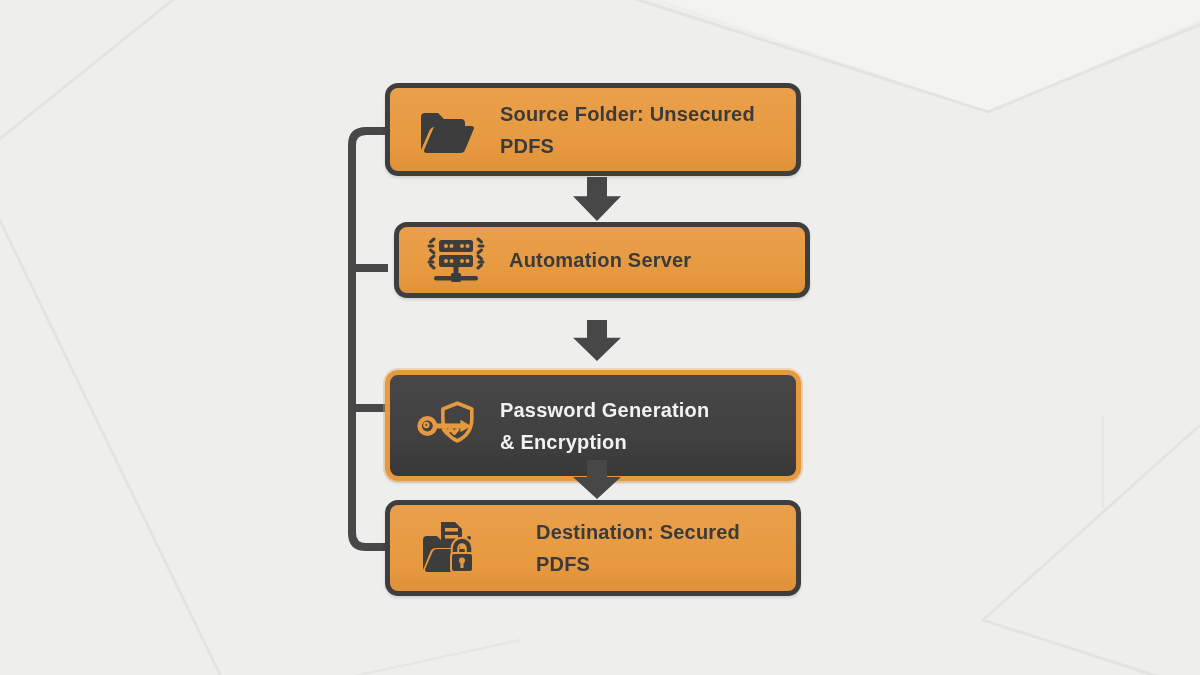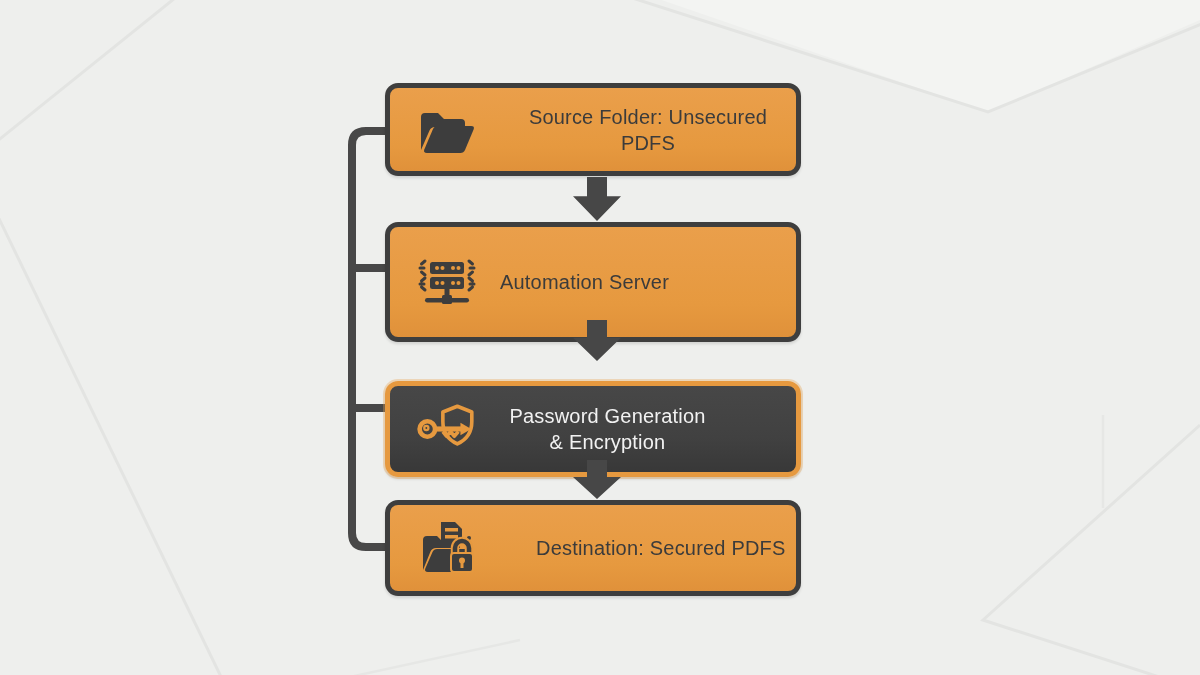--- a/index.html
+++ b/index.html
@@ -28,25 +28,24 @@
     background:linear-gradient(180deg,#474747 0%,#414141 60%,#383838 100%);
     box-shadow:0 0 0 2px rgba(232,166,86,0.35), 0 2px 3px rgba(0,0,0,0.15);
   }
   .node-icon{
     width:82px;height:62px;
     display:flex;align-items:center;justify-content:center;
     flex:0 0 82px;
   }
   .node-label{
     margin-left:12px;
-    font-size:20px;font-weight:normal;
+    font-size:20px;font-weight:bold;
     color:#3b3b3b;
     letter-spacing:0.2px;
-    line-height:26px;
-    text-align:center;
+    line-height:32px;
   }
   .node-dark .node-label{color:#f2f2f2;max-width:215px;}
   .arrow{
     position:absolute;left:571px;width:52px;
   }
 </style>
 </head>
 <body>
 
 <div class="canvas">
@@ -72,21 +71,21 @@
         <path d="M12 52 q-4 0-2.7-3.4 L18 28 q1.3-3 4.6-3 H56 q4 0 2.6 3.4 L50 49 q-1.3 3-4.6 3 Z" fill="#3d3d3d"></path>
       </svg>
     </span>
     <span class="node-label">Source Folder: Unsecured PDFS</span>
   </div>
 
   <svg class="arrow" style="top:177px;height:44px;" viewBox="0 0 52 46" preserveAspectRatio="none">
     <path d="M16 0 H36 V20 H50 L26 46 L2 20 H16 Z" fill="#474747"></path>
   </svg>
 
-  <div class="node" style="top:222px;height:120px;">
+  <div class="node" style="top:222px;height:76px;margin-left:9px;">
     <span class="node-icon">
       <svg width="66" height="58" viewBox="0 0 64 58">
         <g fill="#3d3d3d">
           <rect x="15" y="9" width="34" height="12" rx="2.5"></rect>
           <rect x="15" y="24" width="34" height="12" rx="2.5"></rect>
           <rect x="29.5" y="36" width="5" height="9"></rect>
           <rect x="27" y="42" width="10" height="9" rx="1.5"></rect>
           <rect x="10" y="45" width="44" height="4.5" rx="2.2"></rect>
         </g>
         <g fill="#e6993f">
@@ -107,21 +106,21 @@
         </g>
       </svg>
     </span>
     <span class="node-label">Automation Server</span>
   </div>
 
   <svg class="arrow" style="top:320px;height:41px;" viewBox="0 0 52 46" preserveAspectRatio="none">
     <path d="M16 0 H36 V20 H50 L26 46 L2 20 H16 Z" fill="#474747"></path>
   </svg>
 
-  <div class="node node-dark" style="top:381px;height:96px;">
+  <div class="node node-dark" style="top:370px;height:111px;">
     <span class="node-icon">
       <svg width="70" height="62" viewBox="0 0 64 60">
         <path d="M42 8 L56 13.5 V23 C56 34 50.5 40.5 42 44.5 C33.5 40.5 28 34 28 23 V13.5 Z" fill="none" stroke="#e6993f" stroke-width="3.5" stroke-linejoin="round"></path>
         <circle cx="13" cy="30" r="7.5" fill="none" stroke="#e6993f" stroke-width="4.5"></circle>
         <circle cx="12" cy="29" r="2" fill="none" stroke="#e6993f" stroke-width="2.2"></circle>
         <path d="M21 30 H48" stroke="#e6993f" stroke-width="5" fill="none"></path>
         <path d="M45 24 L55.5 30 L45 36 Z" fill="#e6993f"></path>
         <path d="M28 32.5 l3.5 4.5 4-4.5 3.5 4.5 4-4.5" fill="none" stroke="#e6993f" stroke-width="3.5" stroke-linejoin="round"></path>
       </svg>
     </span>

